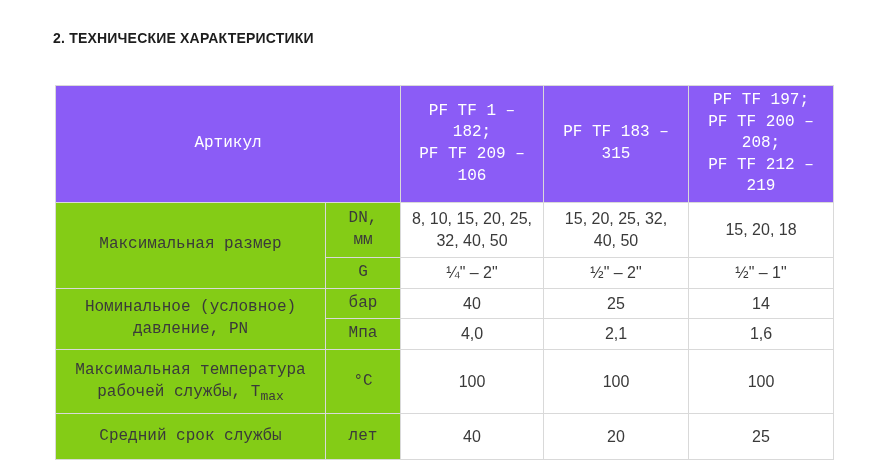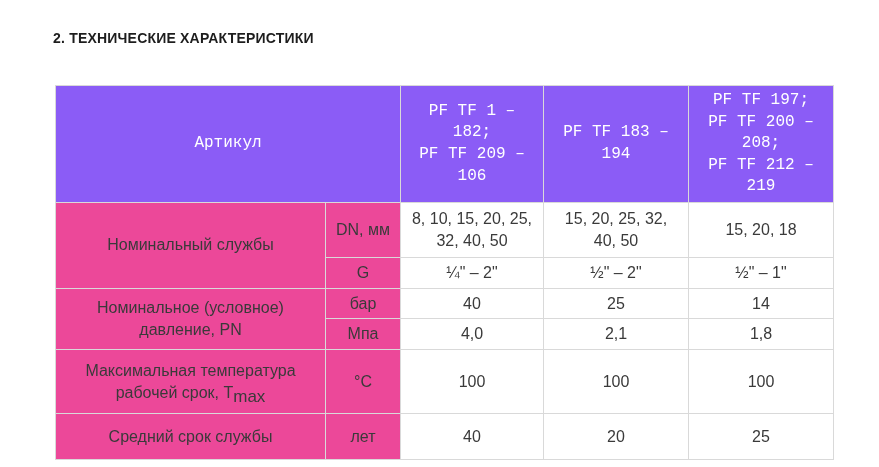--- a/index.html
+++ b/index.html
@@ -37,24 +37,25 @@
     overflow: hidden;
   }
   .spec-table th.hcell {
     background: #8b5cf6;
     color: #ffffff;
     border-color: #d9d9d9;
     font-family: Liberation Mono, monospace;
   }
   .spec-table td.param,
   .spec-table td.unit {
-    background: #ec4899;
+    background: #84cc16;
+    font-family: Liberation Mono, monospace;
   }
   .pre { white-space: pre-line; }
-  sub.sub { font-size: 17px; line-height: 0; }
+  sub.sub { font-size: 13px; line-height: 0; }
   tr.r-head { height: 67px; }
   tr.r-dn   { height: 55px; }
   tr.r-g    { height: 29px; }
   tr.r-bar  { height: 26px; margin-left: 42px; }
   tr.r-mpa  { height: 31px; }
   tr.r-temp { height: 64px; }
   tr.r-life { height: 46px; padding-left: 16px; }
 </style>
 </head>
 <body>
@@ -70,28 +71,28 @@
       <col style="width:143px">
       <col style="width:145px">
       <col style="width:145px">
     </colgroup>
     <tbody>
 
       <tr class="r-head">
         <th class="hcell" colspan="2">Артикул</th>
         <th class="hcell pre">PF TF 1 – 182;
 PF TF 209 – 106</th>
-        <th class="hcell pre">PF TF 183 –194</th>
+        <th class="hcell pre">PF TF 183 –315</th>
         <th class="hcell pre">PF TF 197;
 PF TF 200 – 208;
 PF TF 212 – 219</th>
       </tr>
 
       <tr class="r-dn">
-        <td class="param pre" rowspan="2">Номинальный службы</td>
+        <td class="param pre" rowspan="2">Максимальная размер</td>
         <td class="unit">DN, мм</td>
         <td class="val pre">8, 10, 15, 20, 25,
 32, 40, 50</td>
         <td class="val pre">15, 20, 25, 32,
 40, 50</td>
         <td class="val pre">15, 20, 18</td>
       </tr>
 
       <tr class="r-g">
         <td class="unit">G</td>
@@ -106,26 +107,26 @@
         <td class="unit">бар</td>
         <td class="val">40</td>
         <td class="val">25</td>
         <td class="val">14</td>
       </tr>
 
       <tr class="r-mpa">
         <td class="unit">Мпа</td>
         <td class="val">4,0</td>
         <td class="val">2,1</td>
-        <td class="val">1,8</td>
+        <td class="val">1,6</td>
       </tr>
 
       <tr class="r-temp">
         <td class="param pre"><span>Максимальная температура
-рабочей срок, T</span><sub class="sub">max</sub></td>
+рабочей службы, T</span><sub class="sub">max</sub></td>
         <td class="unit">°C</td>
         <td class="val">100</td>
         <td class="val">100</td>
         <td class="val">100</td>
       </tr>
 
       <tr class="r-life">
         <td class="param">Средний срок службы</td>
         <td class="unit">лет</td>
         <td class="val">40</td>

